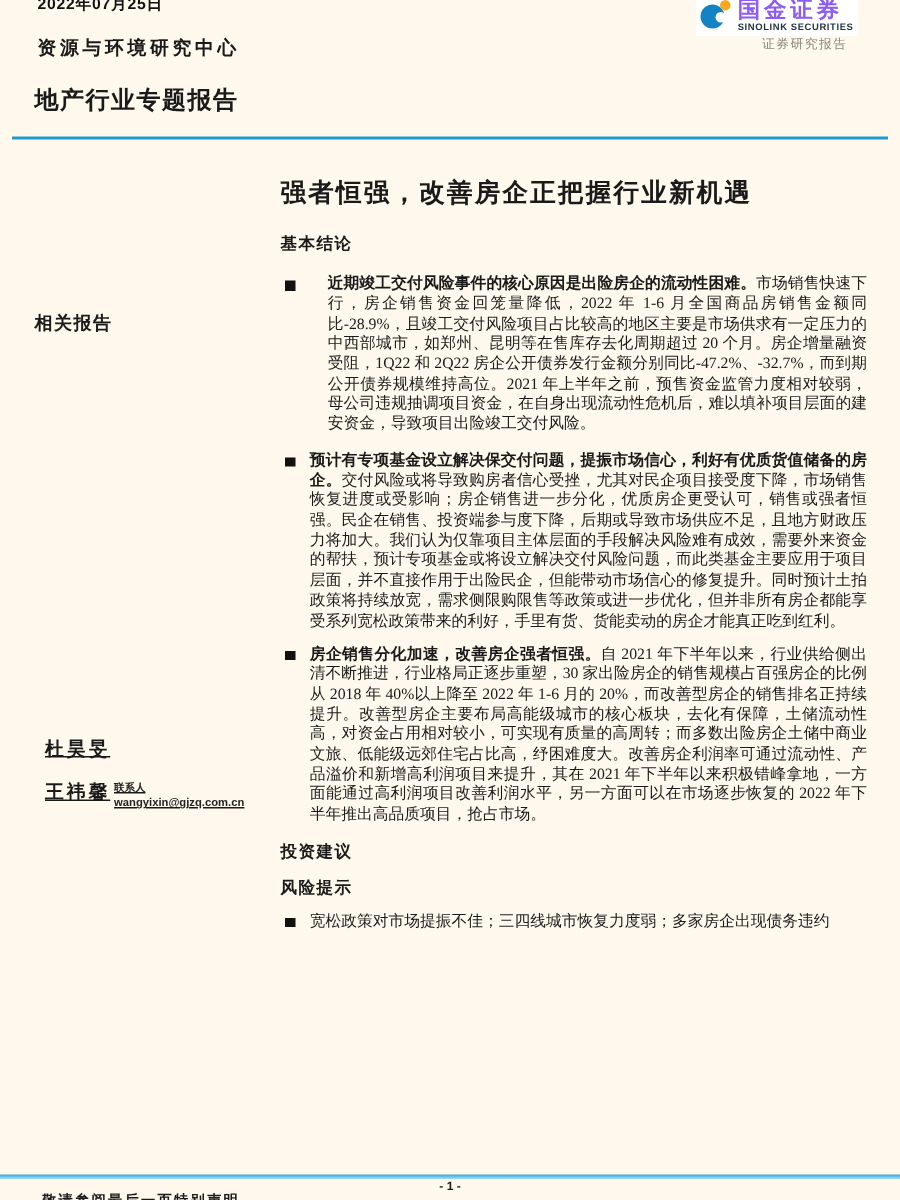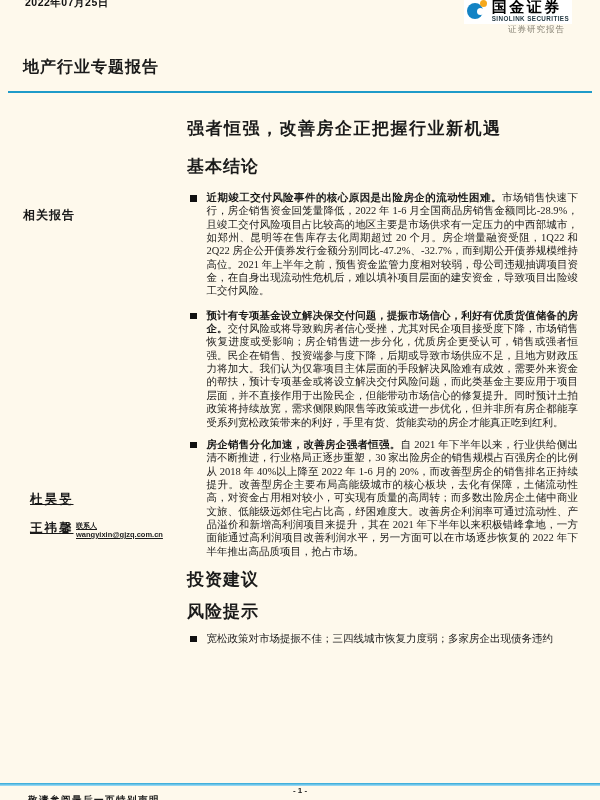--- a/index.html
+++ b/index.html
@@ -14,56 +14,57 @@
   .center-name { position:absolute; left:25px; top:24px; font-size:12.5px; font-weight:600; letter-spacing:2.5px; }
   .report-type { position:absolute; left:23px; top:57px; font:bold 16px "Liberation Sans",sans-serif; letter-spacing:1px; }
   .header-right-label { position:absolute; right:37px; top:65px; font-size:14px; font-weight:600; letter-spacing:1.5px; }
   .header-rule { position:absolute; left:8px; right:8px; top:91px; height:2px; background:#1f9bc9; }
   .logo-box { position:absolute; right:28px; top:-2px; background:#fff; display:flex; align-items:flex-start; padding:1px 3px 2px 2px; }
   .logo-icon { position:relative; width:22px; height:22px; flex:none; margin-right:4px; }
   .logo-ball { position:absolute; left:1px; top:4px; width:16px; height:16px; border-radius:50%; background:#1383c4; }
   .logo-ball::after { content:""; position:absolute; right:-1px; top:5px; width:7px; height:7px; border-radius:50%; background:#fff; }
   .logo-dot { position:absolute; right:1px; top:1px; width:7px; height:7px; border-radius:50%; background:#f5a81c; }
   .brand-text { display:flex; flex-direction:column; }
-  .brand-cn { font:bold 15px "Liberation Sans",sans-serif; color:#000000; letter-spacing:2.5px; line-height:15px; }
+  .brand-cn { font:bold 15px "Liberation Sans",sans-serif; color:#8b5cf6; letter-spacing:2.5px; line-height:15px; }
   .brand-en { font:bold 6.3px "Liberation Sans",sans-serif; color:#1d333d; letter-spacing:.4px; margin-top:1px; }
   .brand-tagline { position:absolute; right:35px; top:24px; font-size:8.5px; color:#8a8678; letter-spacing:1px; }
   
   .related-title { position:absolute; left:23px; top:207px; font-size:12px; font-weight:bold; letter-spacing:1px; }
   .related-item { position:absolute; left:23px; top:222px; width:146px; font-size:10.5px; line-height:14px; text-align:justify; letter-spacing:.5px; }
   .analysts { position:absolute; left:30px; top:491px; width:150px;text-decoration:underline; }
   .analyst-row { display:flex; margin-bottom:12px; }
   .analyst-name { width:46px; flex:none; font-size:12.5px; font-weight:600; letter-spacing:2px; }
   .analyst-detail { padding-top:1px; }
   .analyst-role { font:bold 7px "Liberation Sans",sans-serif; color:#222; line-height:9px; }
   .analyst-email { font:bold 7.5px "Liberation Sans",sans-serif; color:#222; line-height:10px; }
   
   .main-col { position:absolute; left:187px; top:110px; width:391px; }
   .doc-title { text-align:left; margin-top:8px; font-size:17px; font-weight:bold; letter-spacing:1.5px; line-height:22px; }
-  .sec-heading { font-size:17px; font-weight:bold; letter-spacing:1px; }
+  .sec-heading { font-size:11px; font-weight:bold; letter-spacing:1px; }
   .h-conclusion { margin-top:15px; }
   .h-invest { margin-top:10px; }
   .h-risk { margin-top:9px; }
   .bullet { display:flex; margin-top:11px; }
   .marker { flex:none; width:6.5px; height:6.5px; background:#111; margin:4px 10px 0 3px; }
   .btext { font-size:10.5px; line-height:13.35px; text-align:justify; }
   .btext .lead { font-weight:bold; }
-  .b-first { margin-top:13px; }
+  .b-first { margin-top:13px;gap:12px; }
   .b-tight { margin-top:9px; }
   
   .footer-rule { position:absolute; left:0; right:0; top:783px; height:3px; background:linear-gradient(#2ea6d6,#a8e0f7); }
   .page-num { position:absolute; left:0; right:0; top:786px; text-align:center; font:bold 8px "Liberation Sans",sans-serif; }
   .disclaimer { position:absolute; left:28px; top:794px; font-size:9.5px; font-weight:bold; letter-spacing:1.5px; }
 </style>
 </head>
 <body>
 
 <div class="page">
 
   <div class="date">2022年07月25日</div>
+  <div class="center-name">资源与环境研究中心</div>
   <div class="report-type">地产行业专题报告</div>
 
   <div class="logo-box">
     <div class="logo-icon">
       <div class="logo-ball"></div>
       <div class="logo-dot"></div>
     </div>
     <div class="brand-text">
       <div class="brand-cn">国金证券</div>
       <div class="brand-en">SINOLINK SECURITIES</div>

